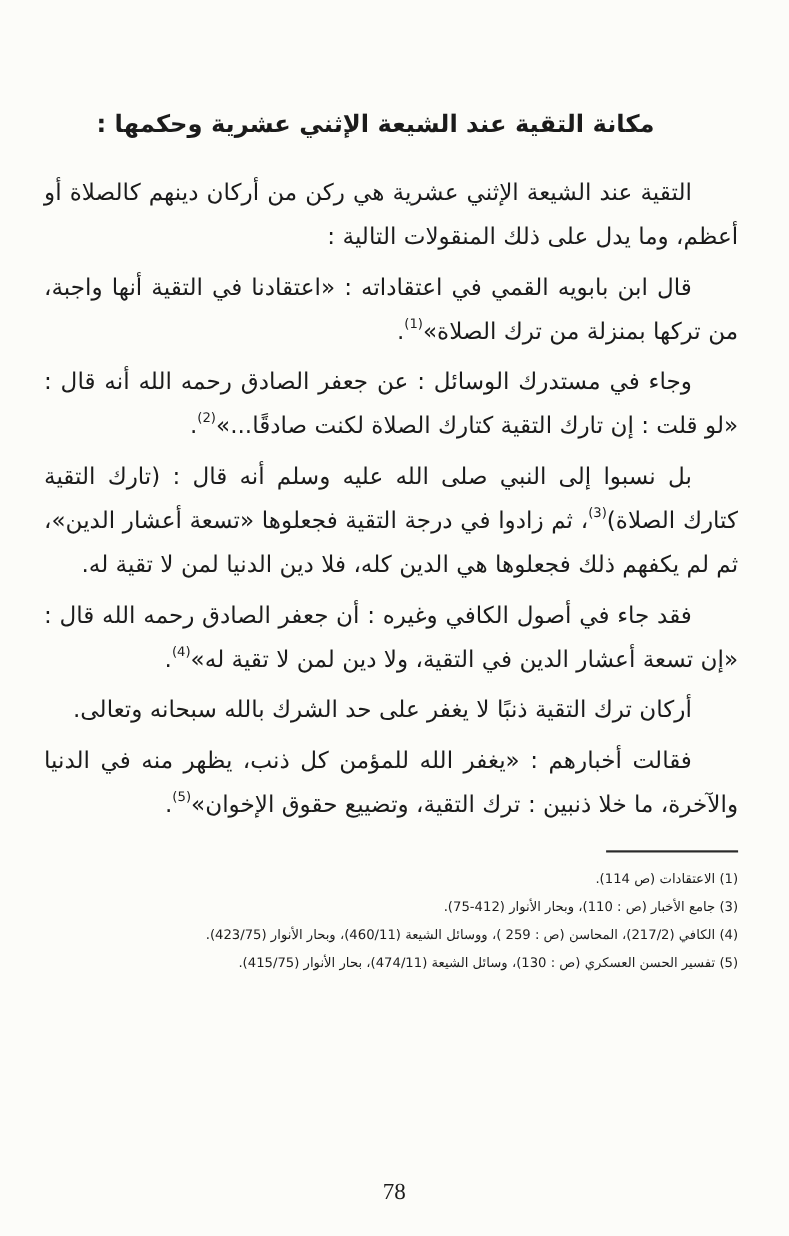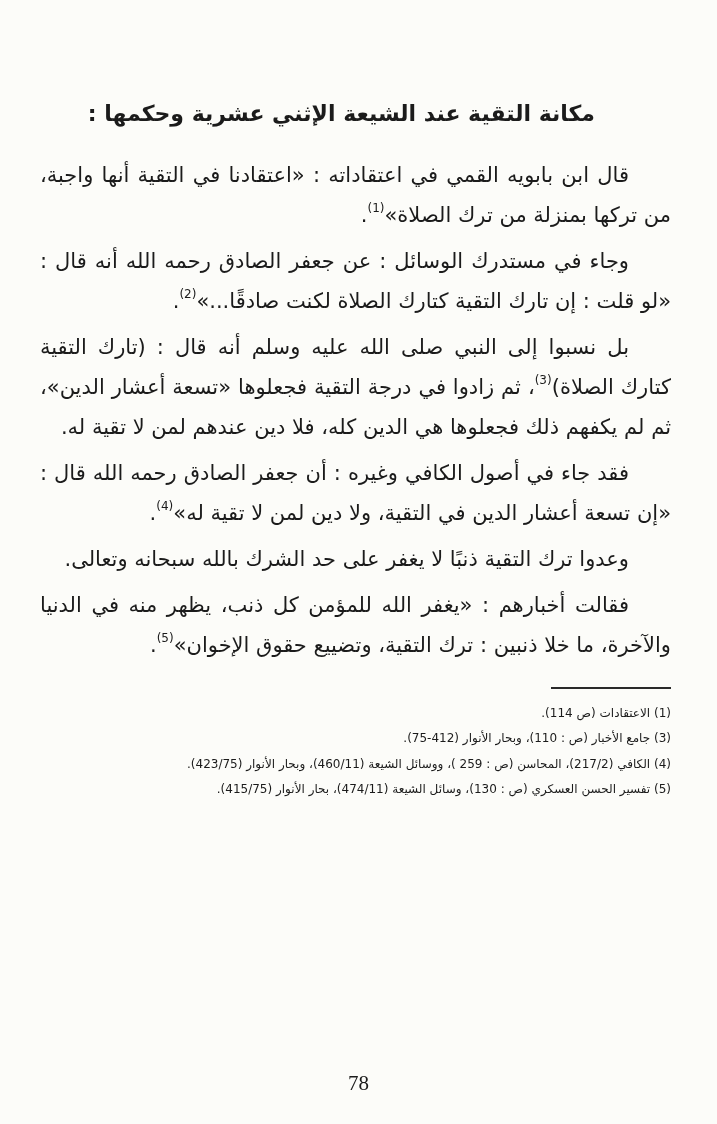--- a/index.html
+++ b/index.html
@@ -67,25 +67,26 @@
   }
 </style>
 </head>
 <body>
 
 <div class="page">
 
   <h1 class="title">مكانة التقية عند الشيعة الإثني عشرية وحكمها :</h1>
 
   <div class="body-text">
+      <p class="para"><span>التقية عند الشيعة الإثني عشرية هي ركن من أركان دينهم كالصلاة أو أعظم، وما يدل على ذلك المنقولات التالية :</span></p>
       <p class="para"><span>قال ابن بابويه القمي في اعتقاداته : «اعتقادنا في التقية أنها واجبة، من تركها بمنزلة من ترك الصلاة»</span><sup>(1)</sup><span>.</span></p>
       <p class="para"><span>وجاء في مستدرك الوسائل : عن جعفر الصادق رحمه الله أنه قال : «لو قلت : إن تارك التقية كتارك الصلاة لكنت صادقًا...»</span><sup>(2)</sup><span>.</span></p>
-      <p class="para"><span>بل نسبوا إلى النبي صلى الله عليه وسلم أنه قال : (تارك التقية كتارك الصلاة)</span><sup>(3)</sup><span>، ثم زادوا في درجة التقية فجعلوها «تسعة أعشار الدين»، ثم لم يكفهم ذلك فجعلوها هي الدين كله، فلا دين عندهم لمن لا تقية له.</span></p>
+      <p class="para"><span>بل نسبوا إلى النبي صلى الله عليه وسلم أنه قال : (تارك التقية كتارك الصلاة)</span><sup>(3)</sup><span>، ثم زادوا في درجة التقية فجعلوها «تسعة أعشار الدين»، ثم لم يكفهم ذلك فجعلوها هي الدين كله، فلا دين الدنيا لمن لا تقية له.</span></p>
       <p class="para"><span>فقد جاء في أصول الكافي وغيره : أن جعفر الصادق رحمه الله قال : «إن تسعة أعشار الدين في التقية، ولا دين لمن لا تقية له»</span><sup>(4)</sup><span>.</span></p>
-      <p class="para"><span>وعدوا ترك التقية ذنبًا لا يغفر على حد الشرك بالله سبحانه وتعالى.</span></p>
+      <p class="para"><span>أركان ترك التقية ذنبًا لا يغفر على حد الشرك بالله سبحانه وتعالى.</span></p>
       <p class="para"><span>فقالت أخبارهم : «يغفر الله للمؤمن كل ذنب، يظهر منه في الدنيا والآخرة، ما خلا ذنبين : ترك التقية، وتضييع حقوق الإخوان»</span><sup>(5)</sup><span>.</span></p>
     </div>
 
   <div class="fn-sep"></div>
 
   <div class="footnotes">
       <div class="footnote"><span>(1) الاعتقادات (ص 114).</span></div>
       <div class="footnote"><span>(3) جامع الأخبار (ص : 110)، وبحار الأنوار (412-75).</span></div>
       <div class="footnote"><span>(4) الكافي (217/2)، المحاسن (ص : 259 )، ووسائل الشيعة (460/11)، وبحار الأنوار (423/75).</span></div>
       <div class="footnote"><span>(5) تفسير الحسن العسكري (ص : 130)، وسائل الشيعة (474/11)، بحار الأنوار (415/75).</span></div>

